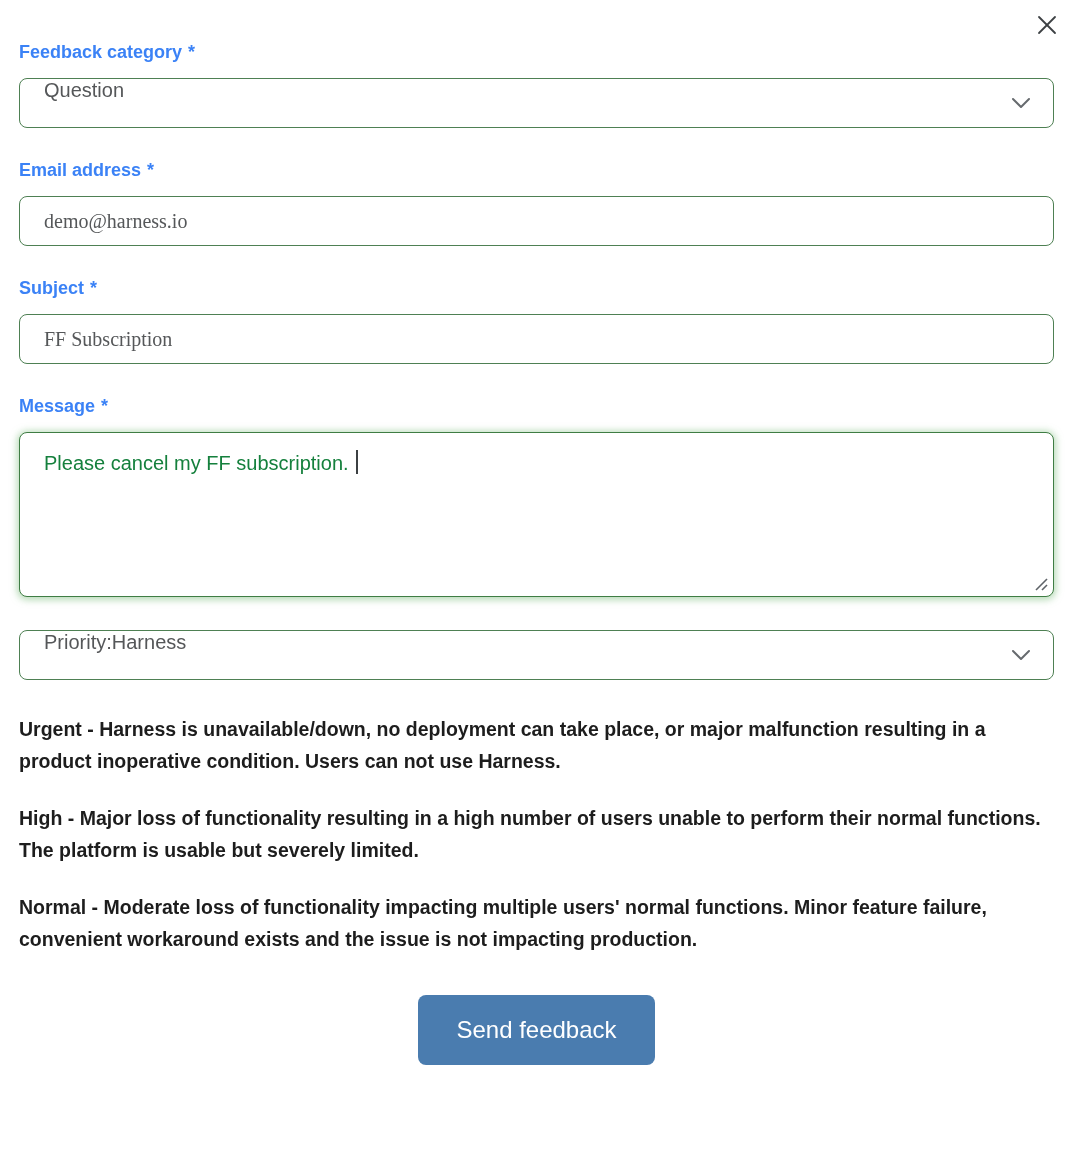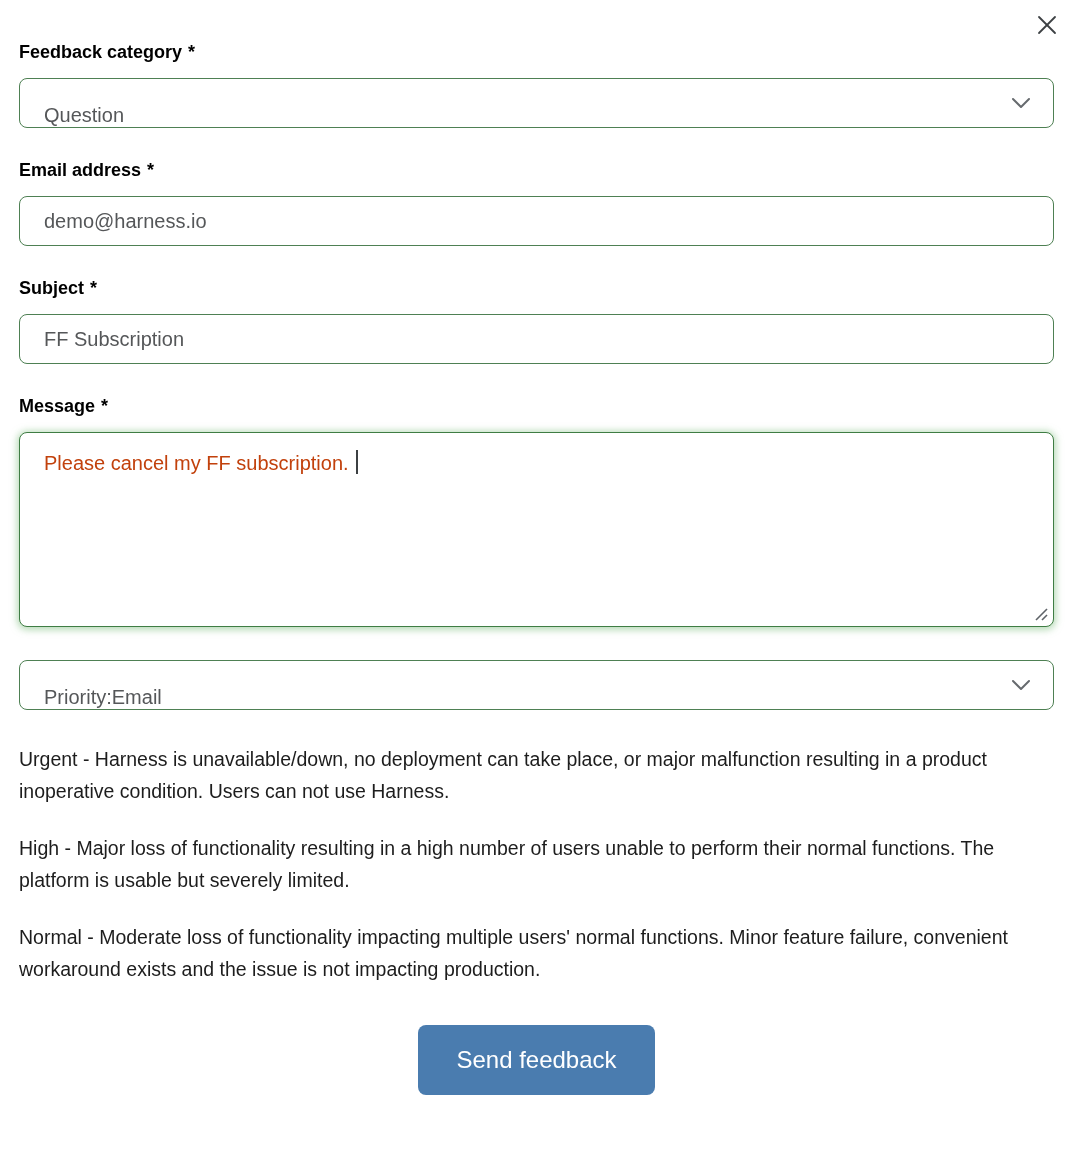--- a/index.html
+++ b/index.html
@@ -25,79 +25,79 @@
     border: none;
     cursor: pointer;
     display: flex;
     align-items: center;
     justify-content: center;
   }
   .field-label {
     font-size: 18px;
     line-height: 19px;
     font-weight: bold;
-    color: #000000;
+    color: #3b82f6;
     margin-bottom: 16px;
   }
   .req { margin-left: 6px; }
   .field-box {
     position: relative;
     width: 1035px;
     height: 50px;
     border: 1px solid #4e8053;
     border-radius: 8px;
     display: flex;
-    align-items: flex-end;
+    align-items: flex-start;
     padding: 0 44px 0 24px;
     font-size: 20px;
     color: #555759;
     background: #ffffff;
     margin-bottom: 33px;
     cursor: pointer;
   }
   input.field-box {
     cursor: text;
-    font-family: Liberation Sans, sans-serif;
+    font-family: Liberation Serif, serif;
     outline: none;
   }
   .chevron {
     position: absolute;
     right: 22px;
     top: 50%;
     transform: translateY(-50%);
   }
   .textarea-box {
     position: relative;
     width: 1035px;
-    height: 195px;
+    height: 165px;
     border: 1px solid #3f7d44;
     border-radius: 8px;
     box-shadow: 0 1px 7px 2px rgba(125, 190, 125, 0.55);
     padding: 16px 24px;
     font-size: 20px;
     line-height: 28px;
-    color: #c2410c;
+    color: #15803d;
     background: #ffffff;
     margin-bottom: 33px;
     cursor: text;
   }
   .caret {
     display: inline-block;
     width: 2px;
     height: 24px;
     background: #3c4043;
     vertical-align: text-bottom;
     margin-left: 7px;
   }
   .resize-handle {
     position: absolute;
     right: 4px;
     bottom: 4px;
   }
-  .help-section { margin-top: 30px; width: 1035px; }
+  .help-section { margin-top: 30px; width: 1035px; font-weight: bold; }
   .help-section p {
     font-size: 19.5px;
     line-height: 32px;
     color: #1d1d1d;
     margin: 0 0 25px 0;
   }
   .submit-btn {
     display: block;
     margin: 40px auto 0 auto;
     height: 70px;
@@ -140,21 +140,21 @@
   <div class="field-label"><span>Message</span><span class="req">*</span></div>
   <div class="textarea-box">
     <span>Please cancel my FF subscription.</span><span class="caret"></span>
     <svg class="resize-handle" width="16" height="16" viewBox="0 0 16 16">
       <line x1="3" y1="14" x2="14" y2="3" stroke="#5f6368" stroke-width="1.6"></line>
       <line x1="9" y1="14" x2="14" y2="9" stroke="#5f6368" stroke-width="1.6"></line>
     </svg>
   </div>
 
   <div class="field-box">
-    <span>Priority:Email</span>
+    <span>Priority:Harness</span>
     <svg class="chevron" width="20" height="12" viewBox="0 0 20 12">
       <polyline points="2,2 10,10 18,2" fill="none" stroke="#666a6e" stroke-width="2" stroke-linecap="round" stroke-linejoin="round"></polyline>
     </svg>
   </div>
 
   <div class="help-section">
     <p>Urgent - Harness is unavailable/down, no deployment can take place, or major malfunction resulting in a product inoperative condition. Users can not use Harness.</p>
     <p>High - Major loss of functionality resulting in a high number of users unable to perform their normal functions. The platform is usable but severely limited.</p>
     <p>Normal - Moderate loss of functionality impacting multiple users' normal functions. Minor feature failure, convenient workaround exists and the issue is not impacting production.</p>
   </div>

